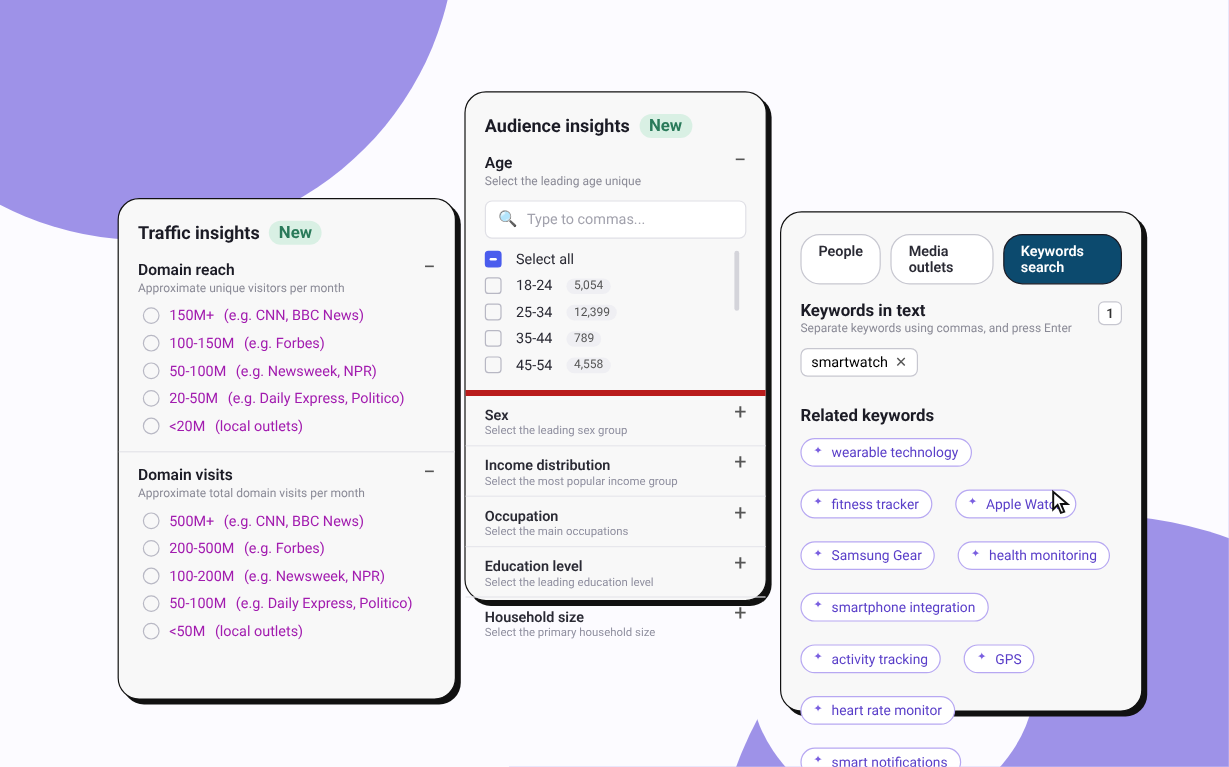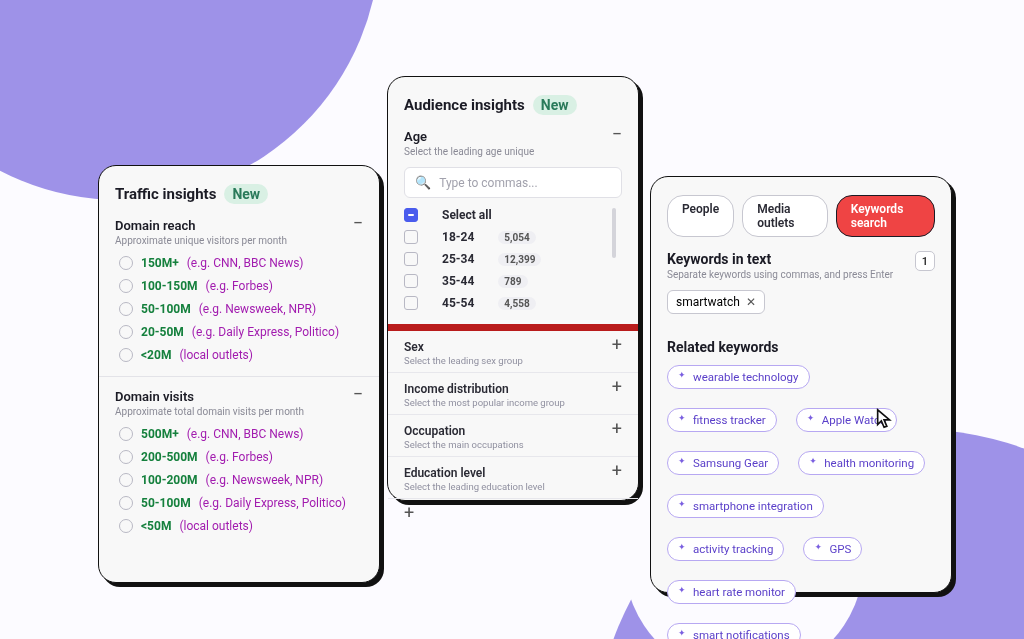--- a/index.html
+++ b/index.html
@@ -85,22 +85,22 @@
   }
   .radio-circle {
     width: 14px;
     height: 14px;
     border: 1.5px solid #b8b8c4;
     border-radius: 50%;
     flex-shrink: 0;
   }
   .radio-label-main {
     font-size: 12px;
-    font-weight: 700;
-    color: #15803d;
+    font-weight: 400;
+    color: #a21caf;
   }
   .radio-label-eg {
     font-size: 12px;
     color: #a21caf;
   }
   .divider {
     height: 1px;
     background: #e3e3e8;
     margin: 12px -16px;
   }
@@ -121,22 +121,21 @@
   .check-list {
     margin-top: 10px;
     display: flex;
     flex-direction: column;
     gap: 8px;
     padding-right: 6px;
   }
   .check-row {
     display: flex;
     align-items: center;
-    gap: 24px;
-    font-weight: bold;
+    gap: 12px;
   }
   .checkbox {
     width: 14px;
     height: 14px;
     border: 1.5px solid #b8b8c4;
     border-radius: 3px;
     flex-shrink: 0;
   }
   .checkbox.indeterminate {
     background: #4a5ced;
@@ -164,42 +163,42 @@
     right: 6px;
     width: 4px;
     height: 50px;
     background: #d4d4da;
     border-radius: 3px;
   }
   .mini-row {
     border-top: 1px solid #e7e7ec;
     padding: 9px 0 6px;
   }
-  .mini-row:first-of-type { border-top: 7px solid #b91c1c; }
+  .mini-row:first-of-type { border-top: 5px solid #b91c1c; }
   .mini-row .section-head { }
   .mini-title { font-size: 12px; font-weight: 600; color: #2a2a34; }
   .mini-sub { font-size: 9.5px; color: #9090a0; margin-top: 1px; }
 
   
   .tabs {
     display: flex;
     gap: 8px;
     margin-bottom: 14px;
   }
   .tab {
     font-size: 12px;
     font-weight: 600;
     padding: 6px 14px;
     border-radius: 16px;
     border: 1px solid #c7c7d0;
     background: #fff;
     color: #2a2a34;
   }
   .tab.active {
-    background: #ef4444;
+    background: #0c4a6e;
     color: #fff;
     border-color: #1b1b25;
   }
   .count-badge {
     width: 20px;
     height: 20px;
     border: 1px solid #c7c7d0;
     border-radius: 5px;
     display:flex;
     align-items:center;
@@ -436,20 +435,24 @@
       <div class="section-head">
           <div>
             <div class="mini-title">Education level</div>
             <div class="mini-sub">Select the leading education level</div>
           </div>
           <div class="expand-icon">+</div>
         </div>
     </div>
     <div class="mini-row" style="padding-left:16px;padding-right:16px;">
       <div class="section-head">
+          <div>
+            <div class="mini-title">Household size</div>
+            <div class="mini-sub">Select the primary household size</div>
+          </div>
           <div class="expand-icon">+</div>
         </div>
     </div>
   </div>
 </div>
 
 <div class="card" style="left:650px; top:176px; width:302px; height:417px;">
   <div class="tabs">
     <div class="tab">People</div>
     <div class="tab">Media outlets</div>

